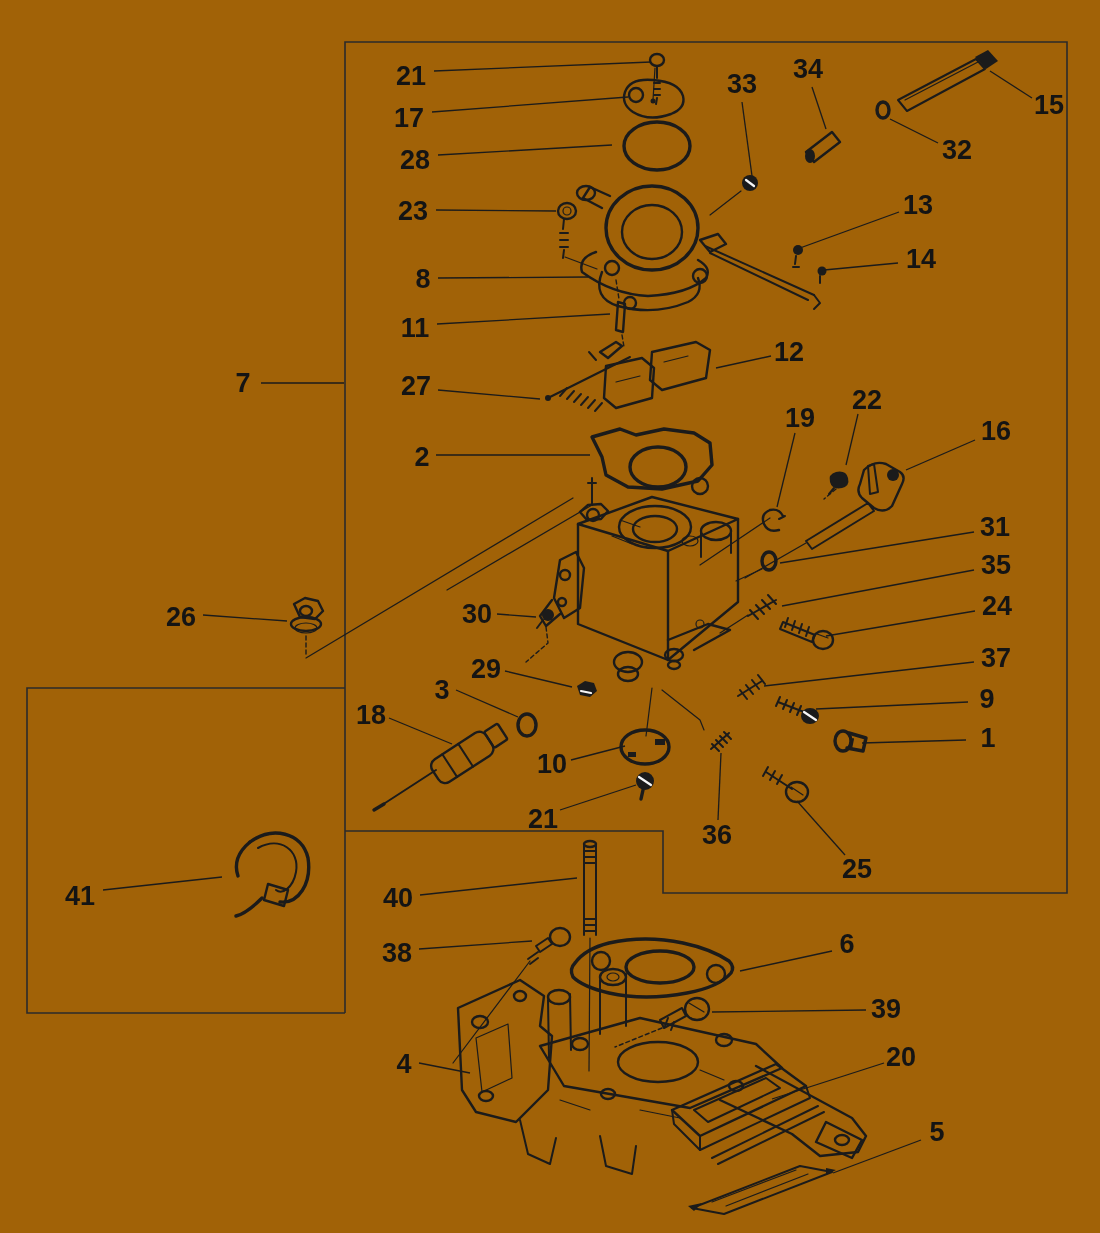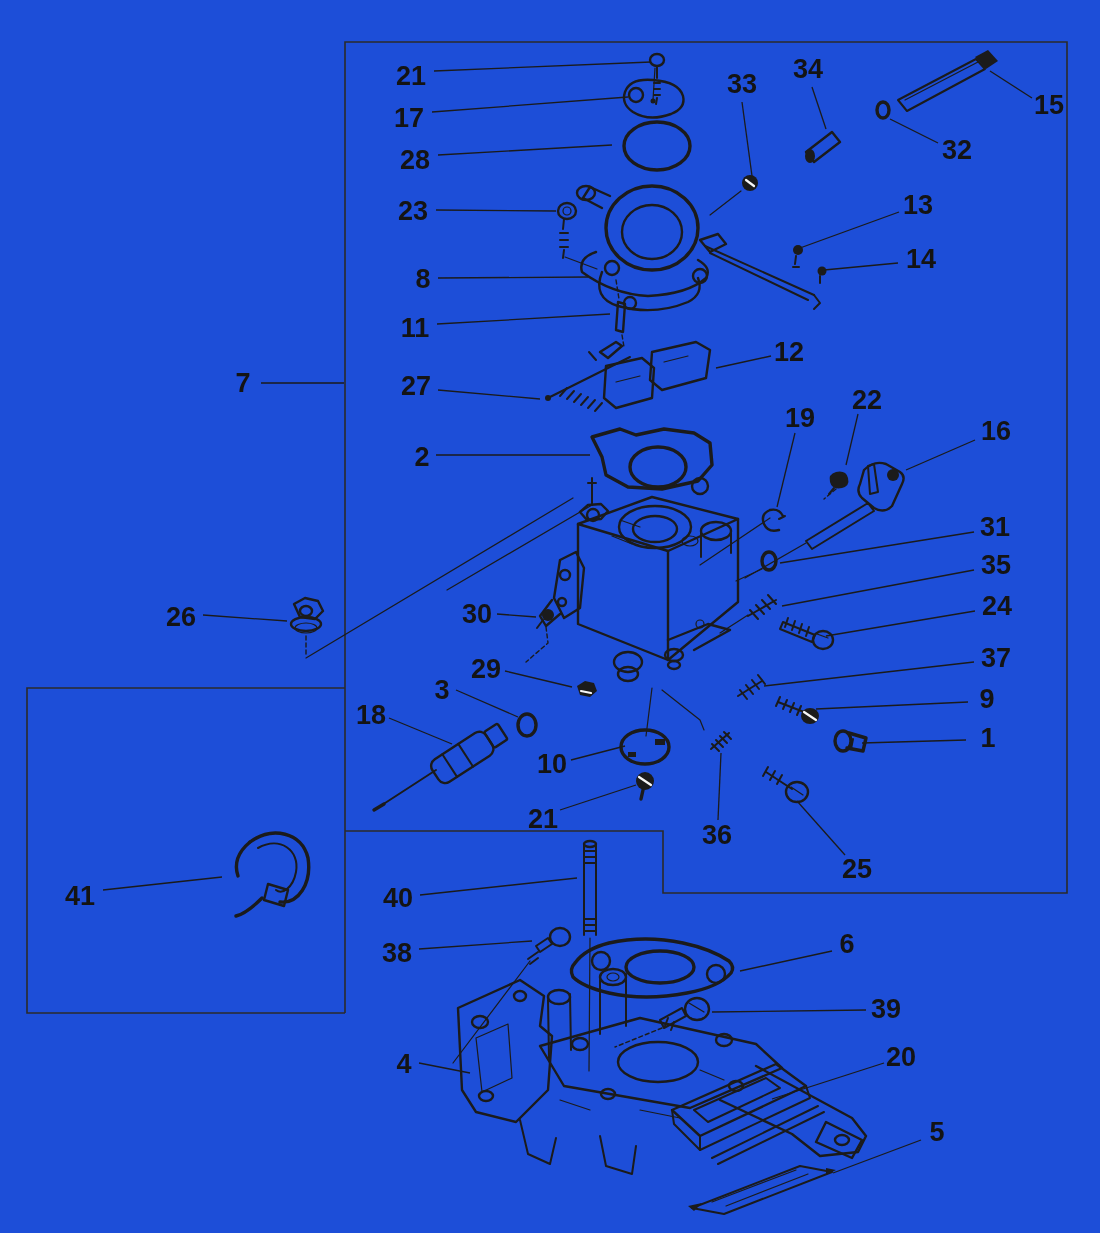--- a/index.html
+++ b/index.html
@@ -1,16 +1,16 @@
 <!DOCTYPE html>
 <html><head>
 <meta charset="utf-8">
 <style>
   html,body{margin:0;padding:0;background:#f7f7f7;}
-  .stage{position:relative;width:1100px;height:1233px;background:#1d4ed8;overflow:hidden;}
+  .stage{position:relative;width:1100px;height:1233px;background:#a16207;overflow:hidden;}
   svg{display:block;width:1100px;height:1233px;}
   .borders polyline,.borders line{fill:none;stroke:#2b2b2b;stroke-width:1.6;}
   .art *{fill:none;stroke:#1b1b1b;stroke-width:2.4;stroke-linecap:round;stroke-linejoin:round;}
   .art .thin{stroke-width:1.2;}
   .art .mid{stroke-width:2;}
   .art .thick{stroke-width:3.4;}
   .art .fill{fill:#1b1b1b;stroke:none;}
   .art .bgline{stroke:#f7f7f7;stroke-width:2.2;}
   .art .dash{stroke-dasharray:4 3;stroke-width:1.4;}
   .leaders polyline{fill:none;stroke:#1b1b1b;stroke-width:1.3;}

